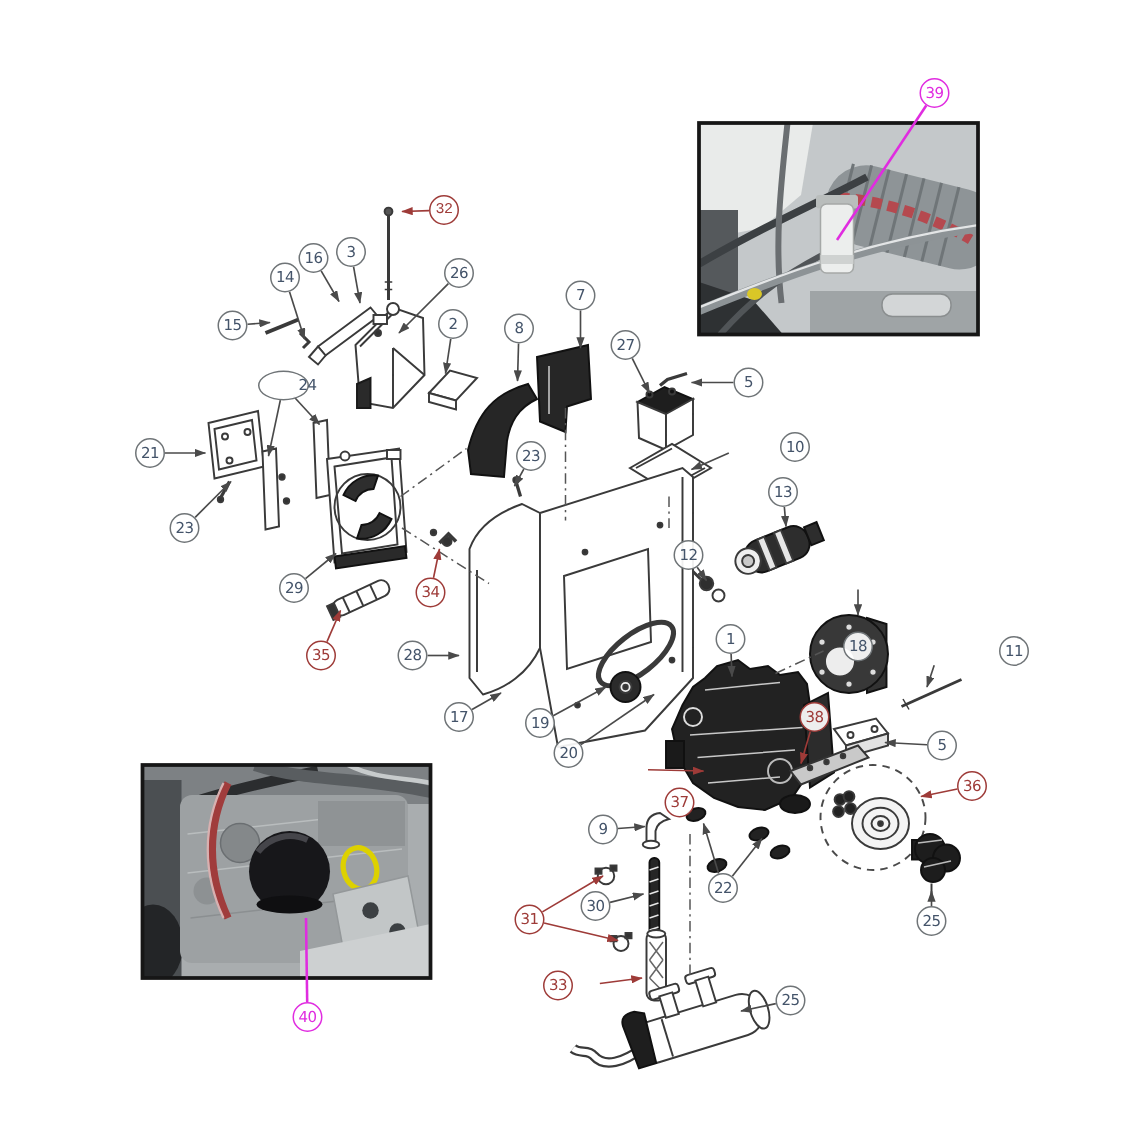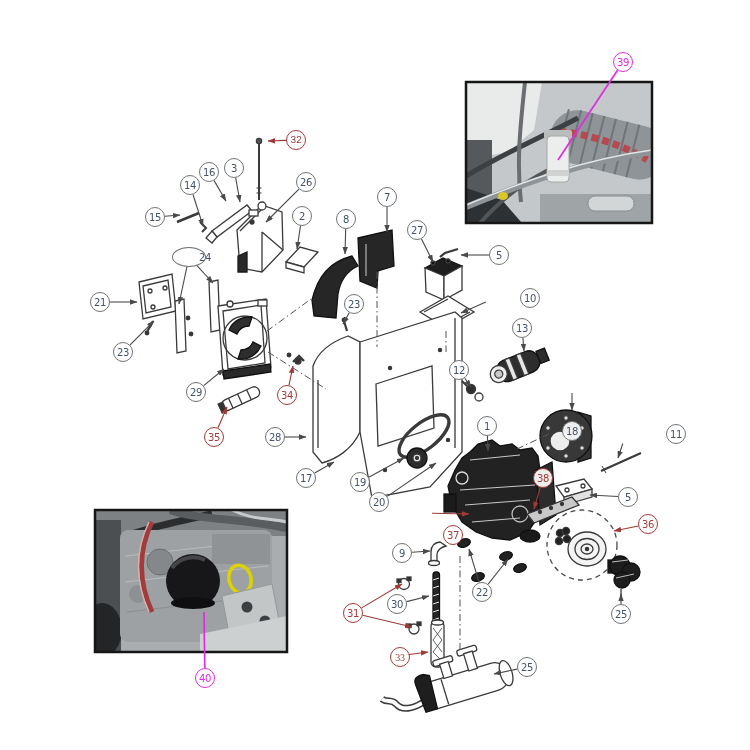--- a/index.html
+++ b/index.html
@@ -421,19 +421,19 @@
       <div class="callout" style="left: 543px; top: 478px; border-color: rgb(158, 59, 56); color: rgb(158, 59, 56);">38</div>
       <div class="callout" style="left: 379px; top: 502px; border-color: rgb(111, 116, 119); color: rgb(68, 84, 106);">20</div>
       <div class="callout" style="left: 628px; top: 497px; border-color: rgb(111, 116, 119); color: rgb(68, 84, 106);">5</div>
       <div class="callout" style="left: 422px; top: 535px; border-color: rgb(158, 59, 56); color: rgb(158, 59, 56); margin-left: 31px;">37</div>
       <div class="callout" style="left: 648px; top: 524px; border-color: rgb(158, 59, 56); color: rgb(158, 59, 56);">36</div>
       <div class="callout" style="left: 402px; top: 553px; border-color: rgb(111, 116, 119); color: rgb(68, 84, 106);">9</div>
       <div class="callout" style="left: 482px; top: 592px; border-color: rgb(111, 116, 119); color: rgb(68, 84, 106);">22</div>
       <div class="callout" style="left: 397px; top: 604px; border-color: rgb(111, 116, 119); color: rgb(68, 84, 106);">30</div>
       <div class="callout" style="left: 353px; top: 613px; border-color: rgb(158, 59, 56); color: rgb(158, 59, 56);">31</div>
       <div class="callout" style="left: 621px; top: 614px; border-color: rgb(111, 116, 119); color: rgb(68, 84, 106);">25</div>
-      <div class="callout" style="left: 400px; top: 657px; border-color: rgb(158, 59, 56); color: rgb(158, 59, 56); font-family: Liberation Serif, serif;">33</div>
+      <div class="callout" style="left: 372px; top: 657px; border-color: rgb(158, 59, 56); color: rgb(158, 59, 56);">33</div>
       <div class="callout" style="left: 527px; top: 667px; border-color: rgb(111, 116, 119); color: rgb(68, 84, 106);">25</div>
       <div class="callout" style="left: 623px; top: 62px; border-color: rgb(224, 44, 224); color: rgb(224, 44, 224);">39</div>
       <div class="callout" style="left: 205px; top: 678px; border-color: rgb(224, 44, 224); color: rgb(224, 44, 224);">40</div>
     </div>
 
 </div>
 
 </body></html>

